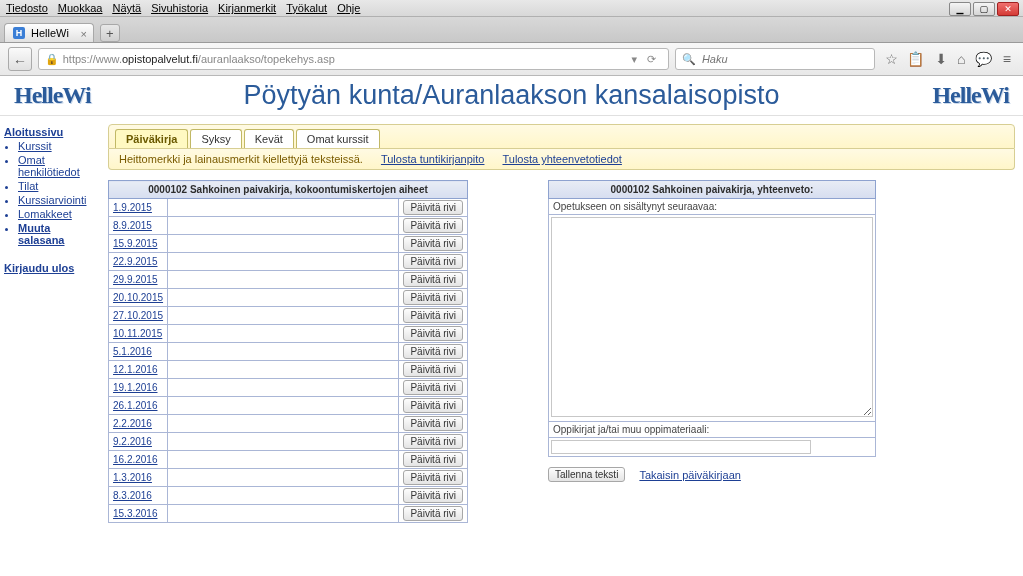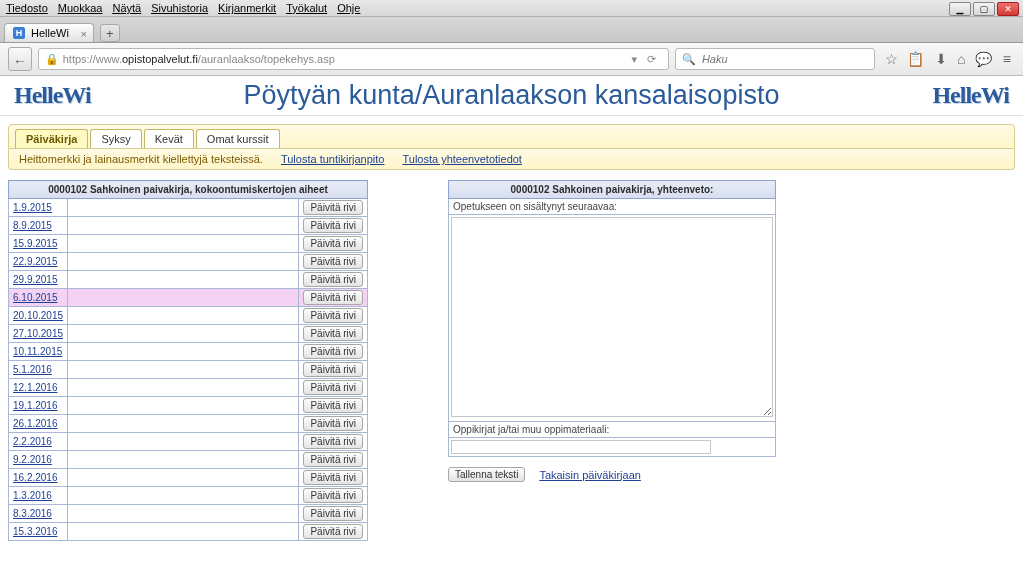--- a/index.html
+++ b/index.html
@@ -212,20 +212,44 @@
   </div>
 </div>
 
 <div class="app-header">
   <div class="logo">HelleWi</div>
   <div class="app-title">Pöytyän kunta/Auranlaakson kansalaisopisto</div>
   <div class="logo">HelleWi</div>
 </div>
 
 <div class="content">
+  <div class="sidebar">
+    <a class="bold">Aloitussivu</a>
+    <ul id="side-list">
+        <li>
+          <a>Kurssit</a>
+        </li>
+        <li>
+          <a>Omat henkilötiedot</a>
+        </li>
+        <li>
+          <a>Tilat</a>
+        </li>
+        <li>
+          <a>Kurssiarviointi</a>
+        </li>
+        <li>
+          <a>Lomakkeet</a>
+        </li>
+        <li>
+          <a style="font-weight: bold;">Muuta salasana</a>
+        </li>
+      </ul>
+    <a class="bold logout">Kirjaudu ulos</a>
+  </div>
 
   <div class="main">
     <div class="tabs-row">
       <div class="inner-tabs" id="inner-tabs">
           <div class="itab active">Päiväkirja</div>
           <div class="itab">Syksy</div>
           <div class="itab">Kevät</div>
           <div class="itab">Omat kurssit</div>
         </div>
     </div>
@@ -263,25 +287,20 @@
               <tr>
                 <td class="date" style="width: 58px;"><a>22.9.2015</a></td>
                 <td></td>
                 <td class="btncell"><button class="minibtn">Päivitä rivi</button></td>
               </tr>
               <tr>
                 <td class="date" style="width: 58px;"><a>29.9.2015</a></td>
                 <td></td>
                 <td class="btncell"><button class="minibtn">Päivitä rivi</button></td>
               </tr>
-              <tr class="row-highlight">
-                <td class="date" style="width: 58px;"><a>6.10.2015</a></td>
-                <td></td>
-                <td class="btncell"><button class="minibtn">Päivitä rivi</button></td>
-              </tr>
               <tr>
                 <td class="date" style="width: 58px;"><a>20.10.2015</a></td>
                 <td></td>
                 <td class="btncell"><button class="minibtn">Päivitä rivi</button></td>
               </tr>
               <tr>
                 <td class="date" style="width: 58px;"><a>27.10.2015</a></td>
                 <td></td>
                 <td class="btncell"><button class="minibtn">Päivitä rivi</button></td>
               </tr>

